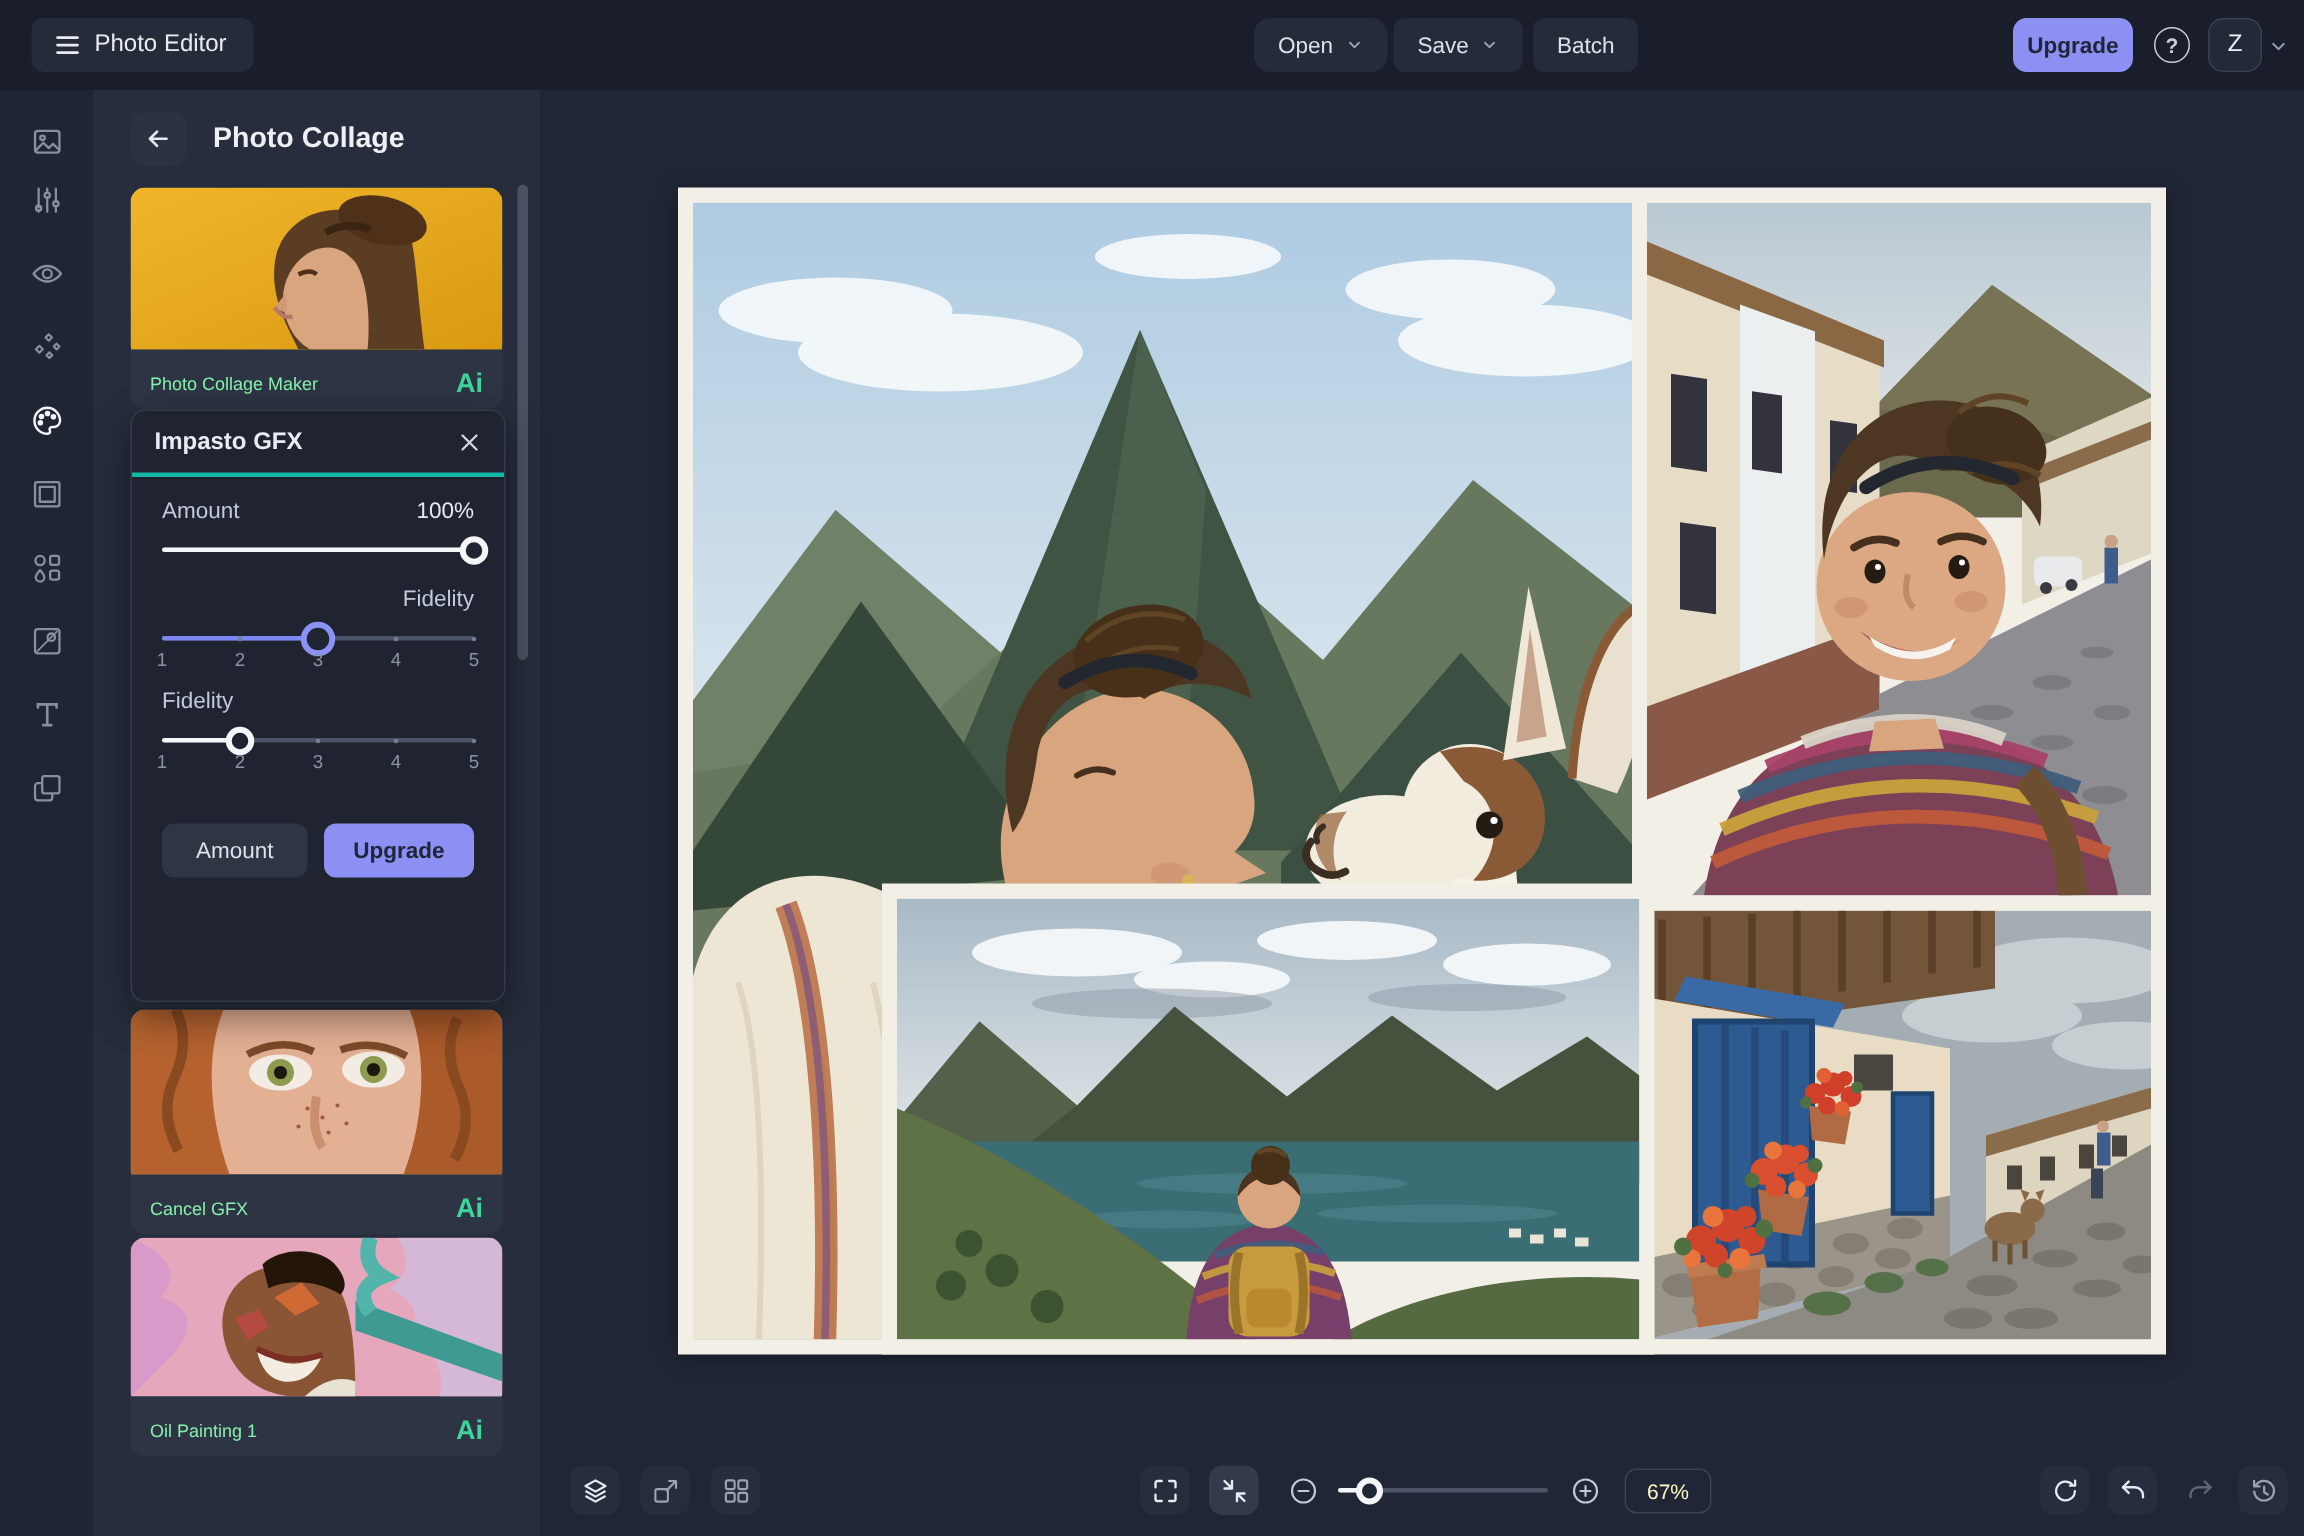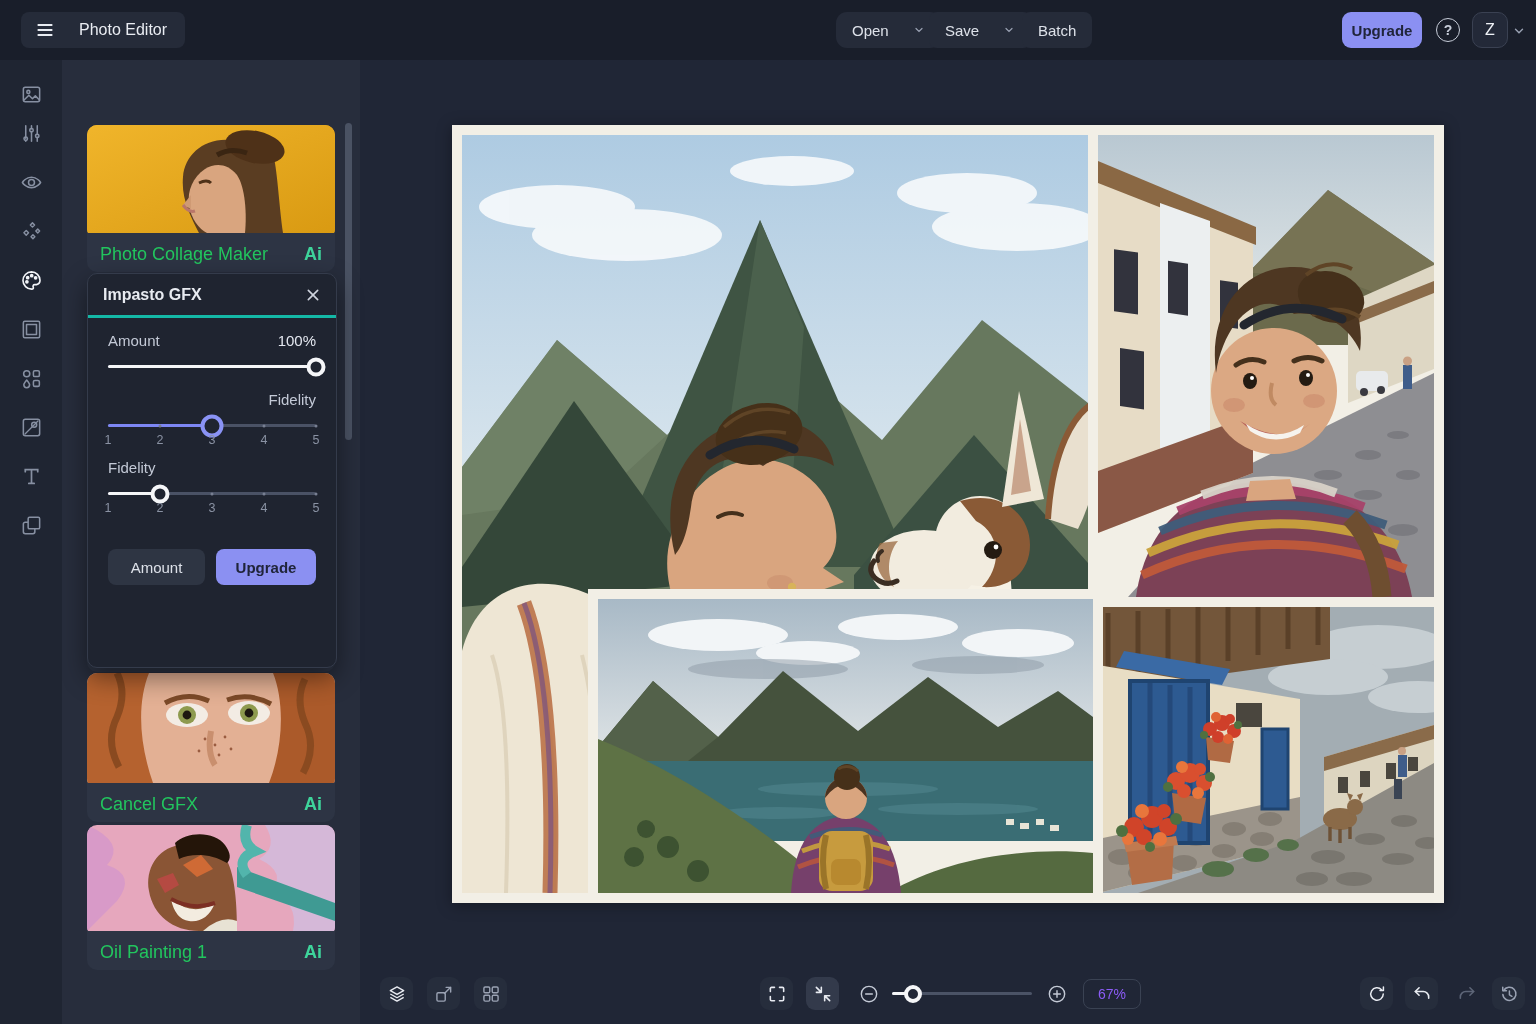--- a/index.html
+++ b/index.html
@@ -2,21 +2,21 @@
 <html><head>
 <meta charset="utf-8">
 <style>
   * { margin:0; padding:0; box-sizing:border-box; }
   html,body { width:1536px; height:1024px; overflow:hidden; background:#202636;
               font-family:"Liberation Sans", sans-serif; }
 
   
   .topbar { position:absolute; left:0; top:0; width:1536px; height:60px; background:#191e2a; z-index:50; }
   .tb-btn { position:absolute; top:12px; height:36px; background:#252b39; border-radius:8px;
-            color:#dde1e9; font-size:15px; display:flex; align-items:center; gap:24px;
+            color:#dde1e9; font-size:15px; display:flex; align-items:center; gap:8px;
             padding:0 16px; cursor:pointer; }
   .menu-btn { left:21px; padding:0 18px 0 14px; }
   .menu-btn .title { font-size:16px; color:#e9ecf2; }
   .chev { width:12px; height:12px; stroke:#9aa2b3; }
   .upgrade-btn { position:absolute; top:12px; left:1342px; width:80px; height:36px; background:#8b90f2;
                  border-radius:9px; color:#20253a; font-size:15px; font-weight:bold;
                  display:flex; align-items:center; justify-content:center; cursor:pointer; }
   .help-btn { position:absolute; top:12px; left:1432px; width:32px; height:36px; display:flex;
               align-items:center; justify-content:center; color:#c7cdd9; cursor:pointer; }
   .help-circle { width:24px; height:24px; border:1.8px solid #c7cdd9; border-radius:50%;
@@ -35,21 +35,21 @@
 
   
   .panel { position:absolute; left:62px; top:60px; width:298px; height:964px; background:#272d3c; z-index:30; }
   .panel-head { position:absolute; left:25px; top:14px; display:flex; align-items:center; gap:18px; }
   .back-btn { width:37px; height:37px; background:#2b3242; border-radius:10px; display:flex;
               align-items:center; justify-content:center; color:#e6e9f0; cursor:pointer; }
   .panel-title { font-size:19px; font-weight:bold; color:#eef0f5; }
   .card { position:absolute; left:25px; width:248px; background:#2d3444; border-radius:10px; cursor:pointer; }
   .card .thumb { width:248px; border-radius:10px 10px 8px 8px; overflow:hidden; display:block; }
   .card .row { height:35px; display:flex; align-items:center; justify-content:space-between; padding:0 13px; }
-  .card .lbl { font-size:18px; color:#22c55e; }
+  .card .lbl { font-size:12px; color:#86efac; }
   .card .ai { font-size:18px; font-weight:bold; color:#3ed49b; }
   .scrollthumb { position:absolute; left:283px; top:63px; width:7px; height:317px; background:#4a5263;
                  border-radius:4px; cursor:pointer; }
 
   
   .popup { position:absolute; left:25px; top:213px; width:250px; height:395px; background:#1f2430;
            border:1px solid #343b4b; border-radius:10px; z-index:10; box-shadow:0 10px 26px rgba(0,0,0,.45); }
   .popup-head { height:44px; display:flex; align-items:center; justify-content:space-between;
                 padding:0 15px; border-bottom:3px solid #14b8a6; }
   .popup-title { font-size:16px; font-weight:bold; color:#e8ebf1; }
@@ -101,21 +101,21 @@
   .f-btn.lit { background:#333a4b; }
   .f-btn.dim { background:transparent; color:#5d6577; }
   .f-btn.dimbg { color:#9aa2b3; }
   .f-btn svg { width:20px; height:20px; }
   .zoom-track { position:absolute; left:532px; top:28px; width:140px; height:3px; background:#4b5366;
                 border-radius:2px; cursor:pointer; }
   .zoom-fill { position:absolute; left:0; top:0; height:3px; background:#f5f6f8; border-radius:2px; }
   .zoom-thumb { position:absolute; top:50%; transform:translate(-50%,-50%); width:18px; height:18px;
                 border-radius:50%; background:#202636; border:4px solid #f5f6f8; cursor:pointer; }
   .zoom-pill { position:absolute; left:723px; top:15px; width:58px; height:30px; border:1px solid #3a4253;
-               border-radius:8px; color:#8b5cf6; font-size:14px; display:flex; align-items:center;
+               border-radius:8px; color:#fef9c3; font-size:14px; display:flex; align-items:center;
                justify-content:center; }
 </style>
 </head>
 <body>
 
 <div class="topbar">
   <div class="tb-btn menu-btn">
     <svg width="20" height="20" viewBox="0 0 24 24" fill="none" stroke="#e9ecf2" stroke-width="2.2" stroke-linecap="round">
         <path d="M4 6h16M4 12h16M4 18h16"></path>
       </svg>
@@ -213,20 +213,28 @@
   </div>
   <div class="rail-btn">
     <svg viewBox="0 0 24 24" fill="none" stroke="currentColor" stroke-width="1.6" stroke-linejoin="round">
         <rect x="8.5" y="3.5" width="12" height="12" rx="1.5"></rect>
         <path d="M15.5 15.5v3a2 2 0 0 1-2 2h-8a2 2 0 0 1-2-2v-8a2 2 0 0 1 2-2h3"></path>
       </svg>
   </div>
 </div>
 
 <div class="panel">
+  <div class="panel-head">
+    <div class="back-btn">
+      <svg width="19" height="19" viewBox="0 0 24 24" fill="none" stroke="currentColor" stroke-width="2.2" stroke-linecap="round" stroke-linejoin="round">
+          <path d="M19 12H5M11 18l-6-6 6-6"></path>
+        </svg>
+    </div>
+    <div class="panel-title">Photo Collage</div>
+  </div>
 
   <div class="card" style="top:65px;">
     <div class="thumb">
       <svg viewBox="0 0 248 108" preserveAspectRatio="none">
         <rect width="248" height="108" fill="#e5a51d"></rect>
         <rect width="248" height="108" fill="url(#ygrad)"></rect>
         <defs>
             <linearGradient id="ygrad" x1="0" y1="0" x2="1" y2="1">
               <stop offset="0" stop-color="#f0b52b"></stop>
               <stop offset="1" stop-color="#d99a12"></stop>

